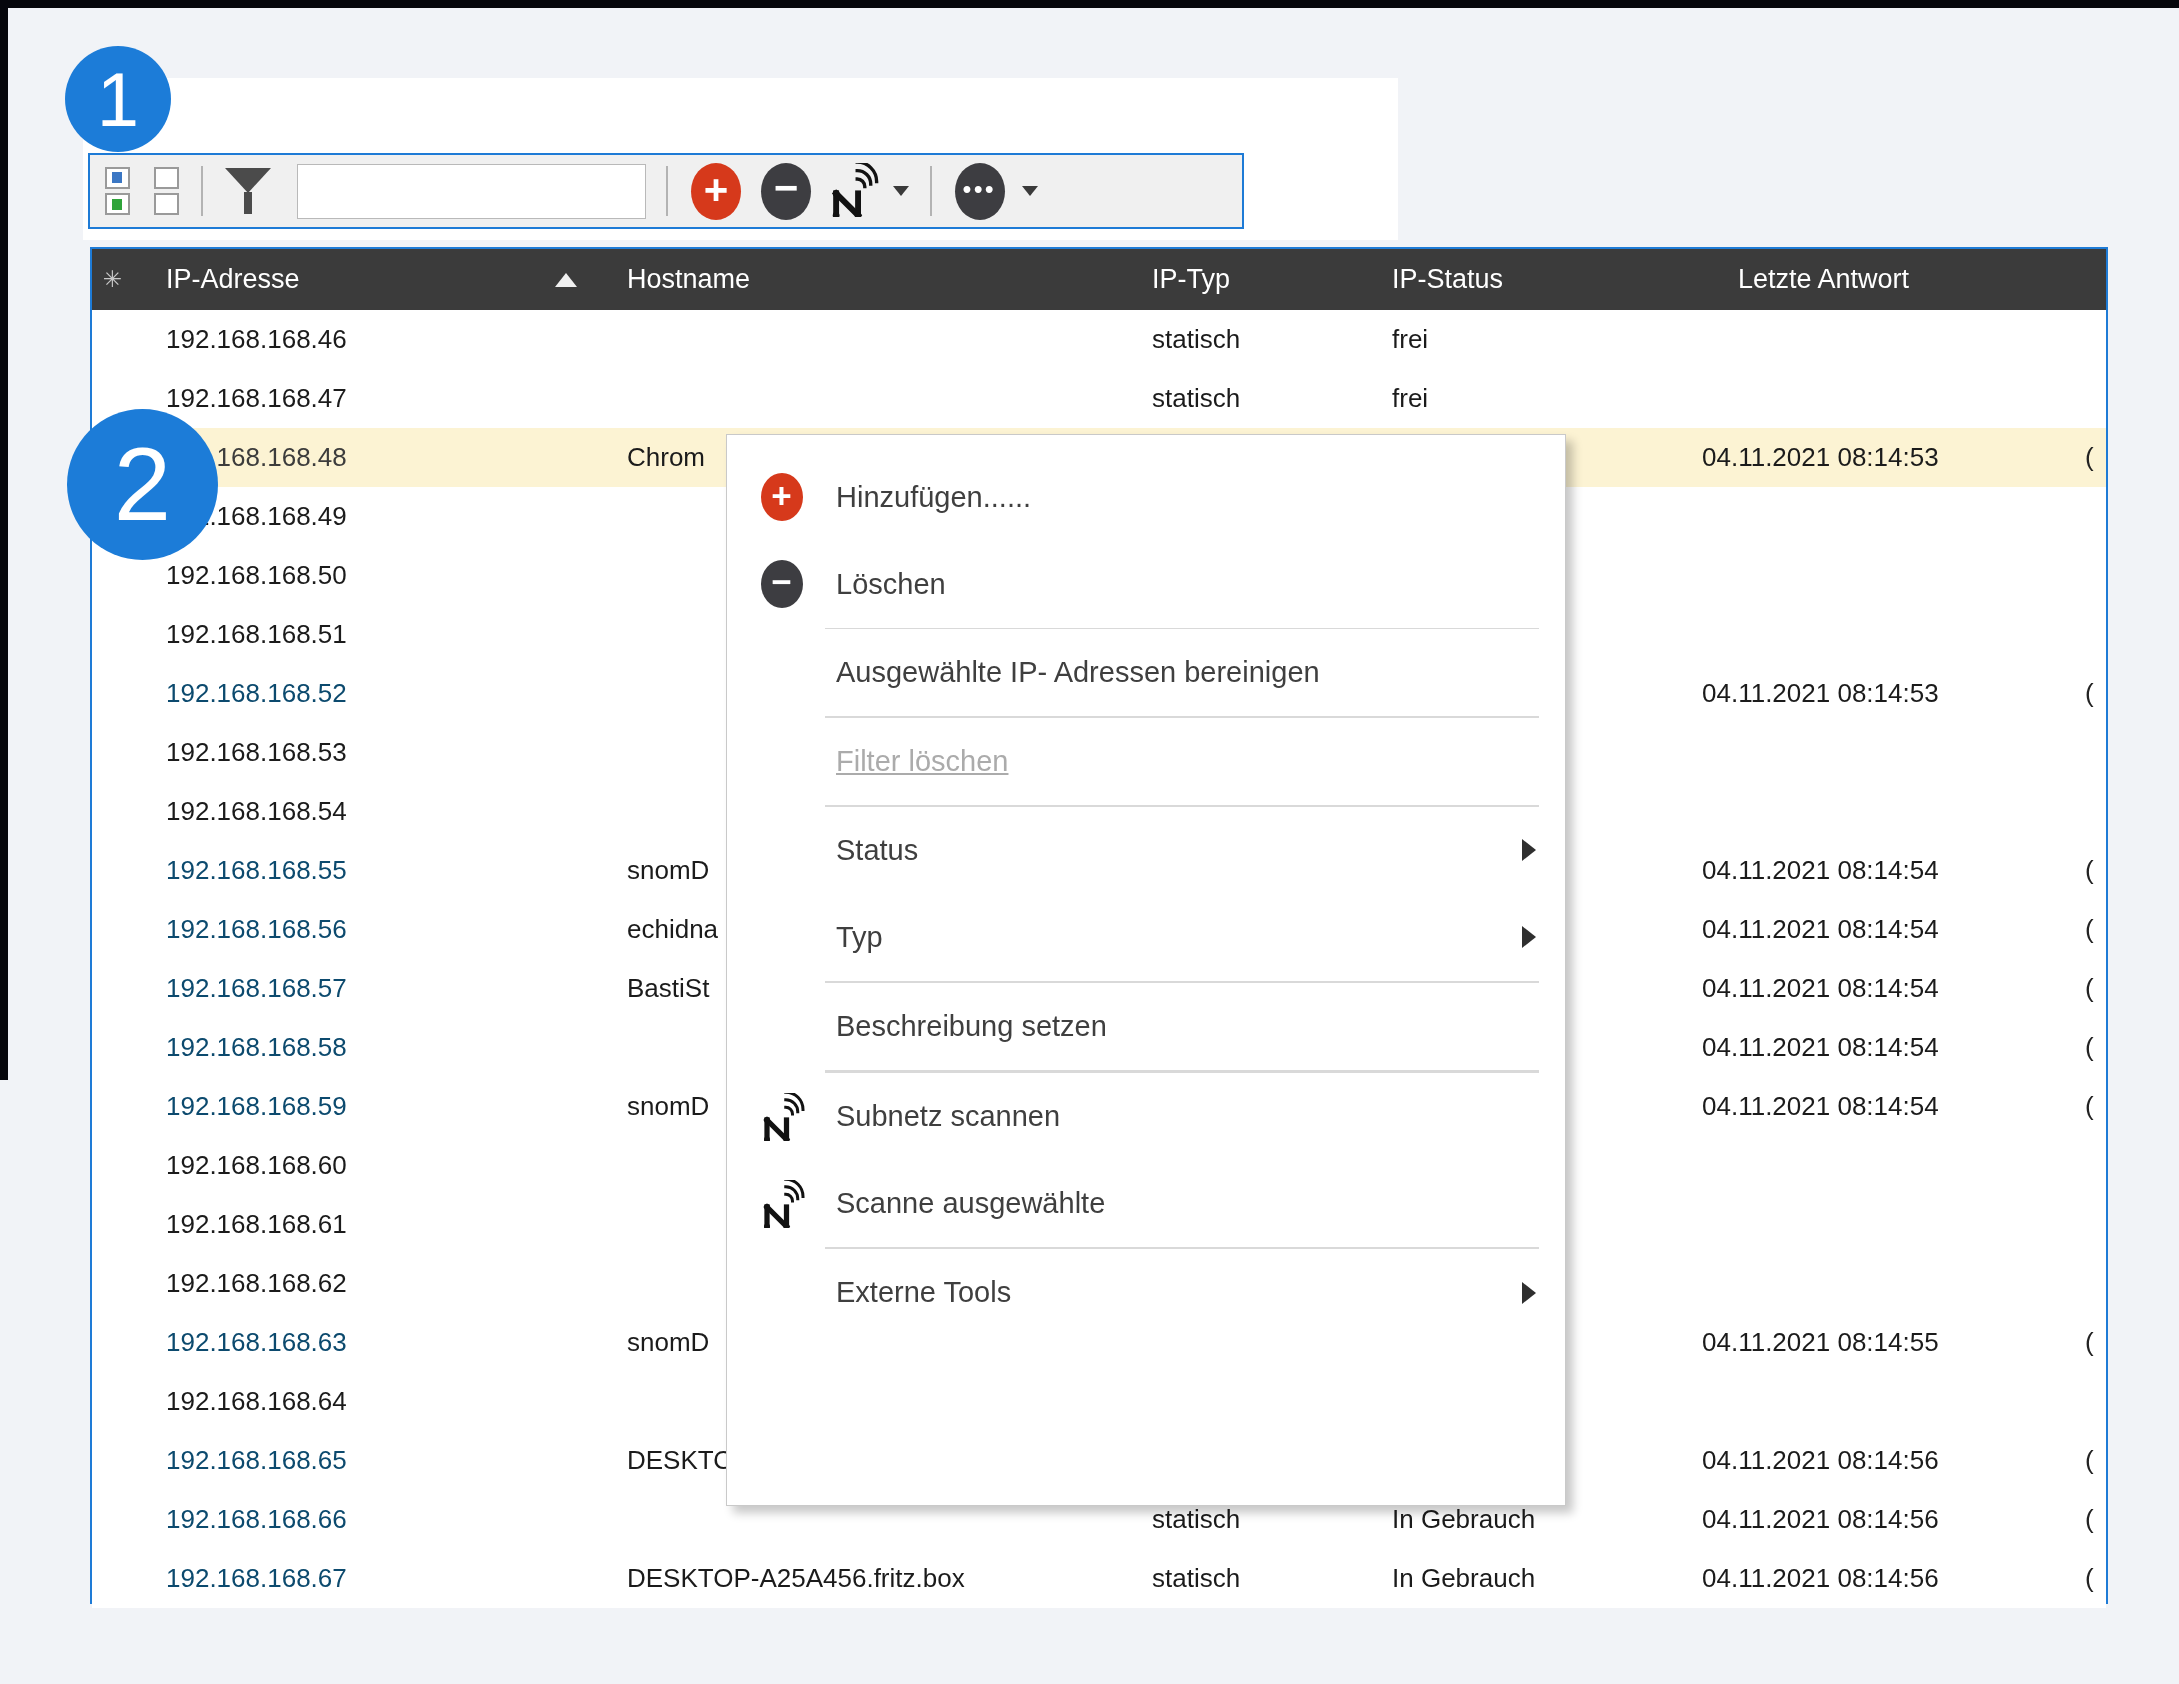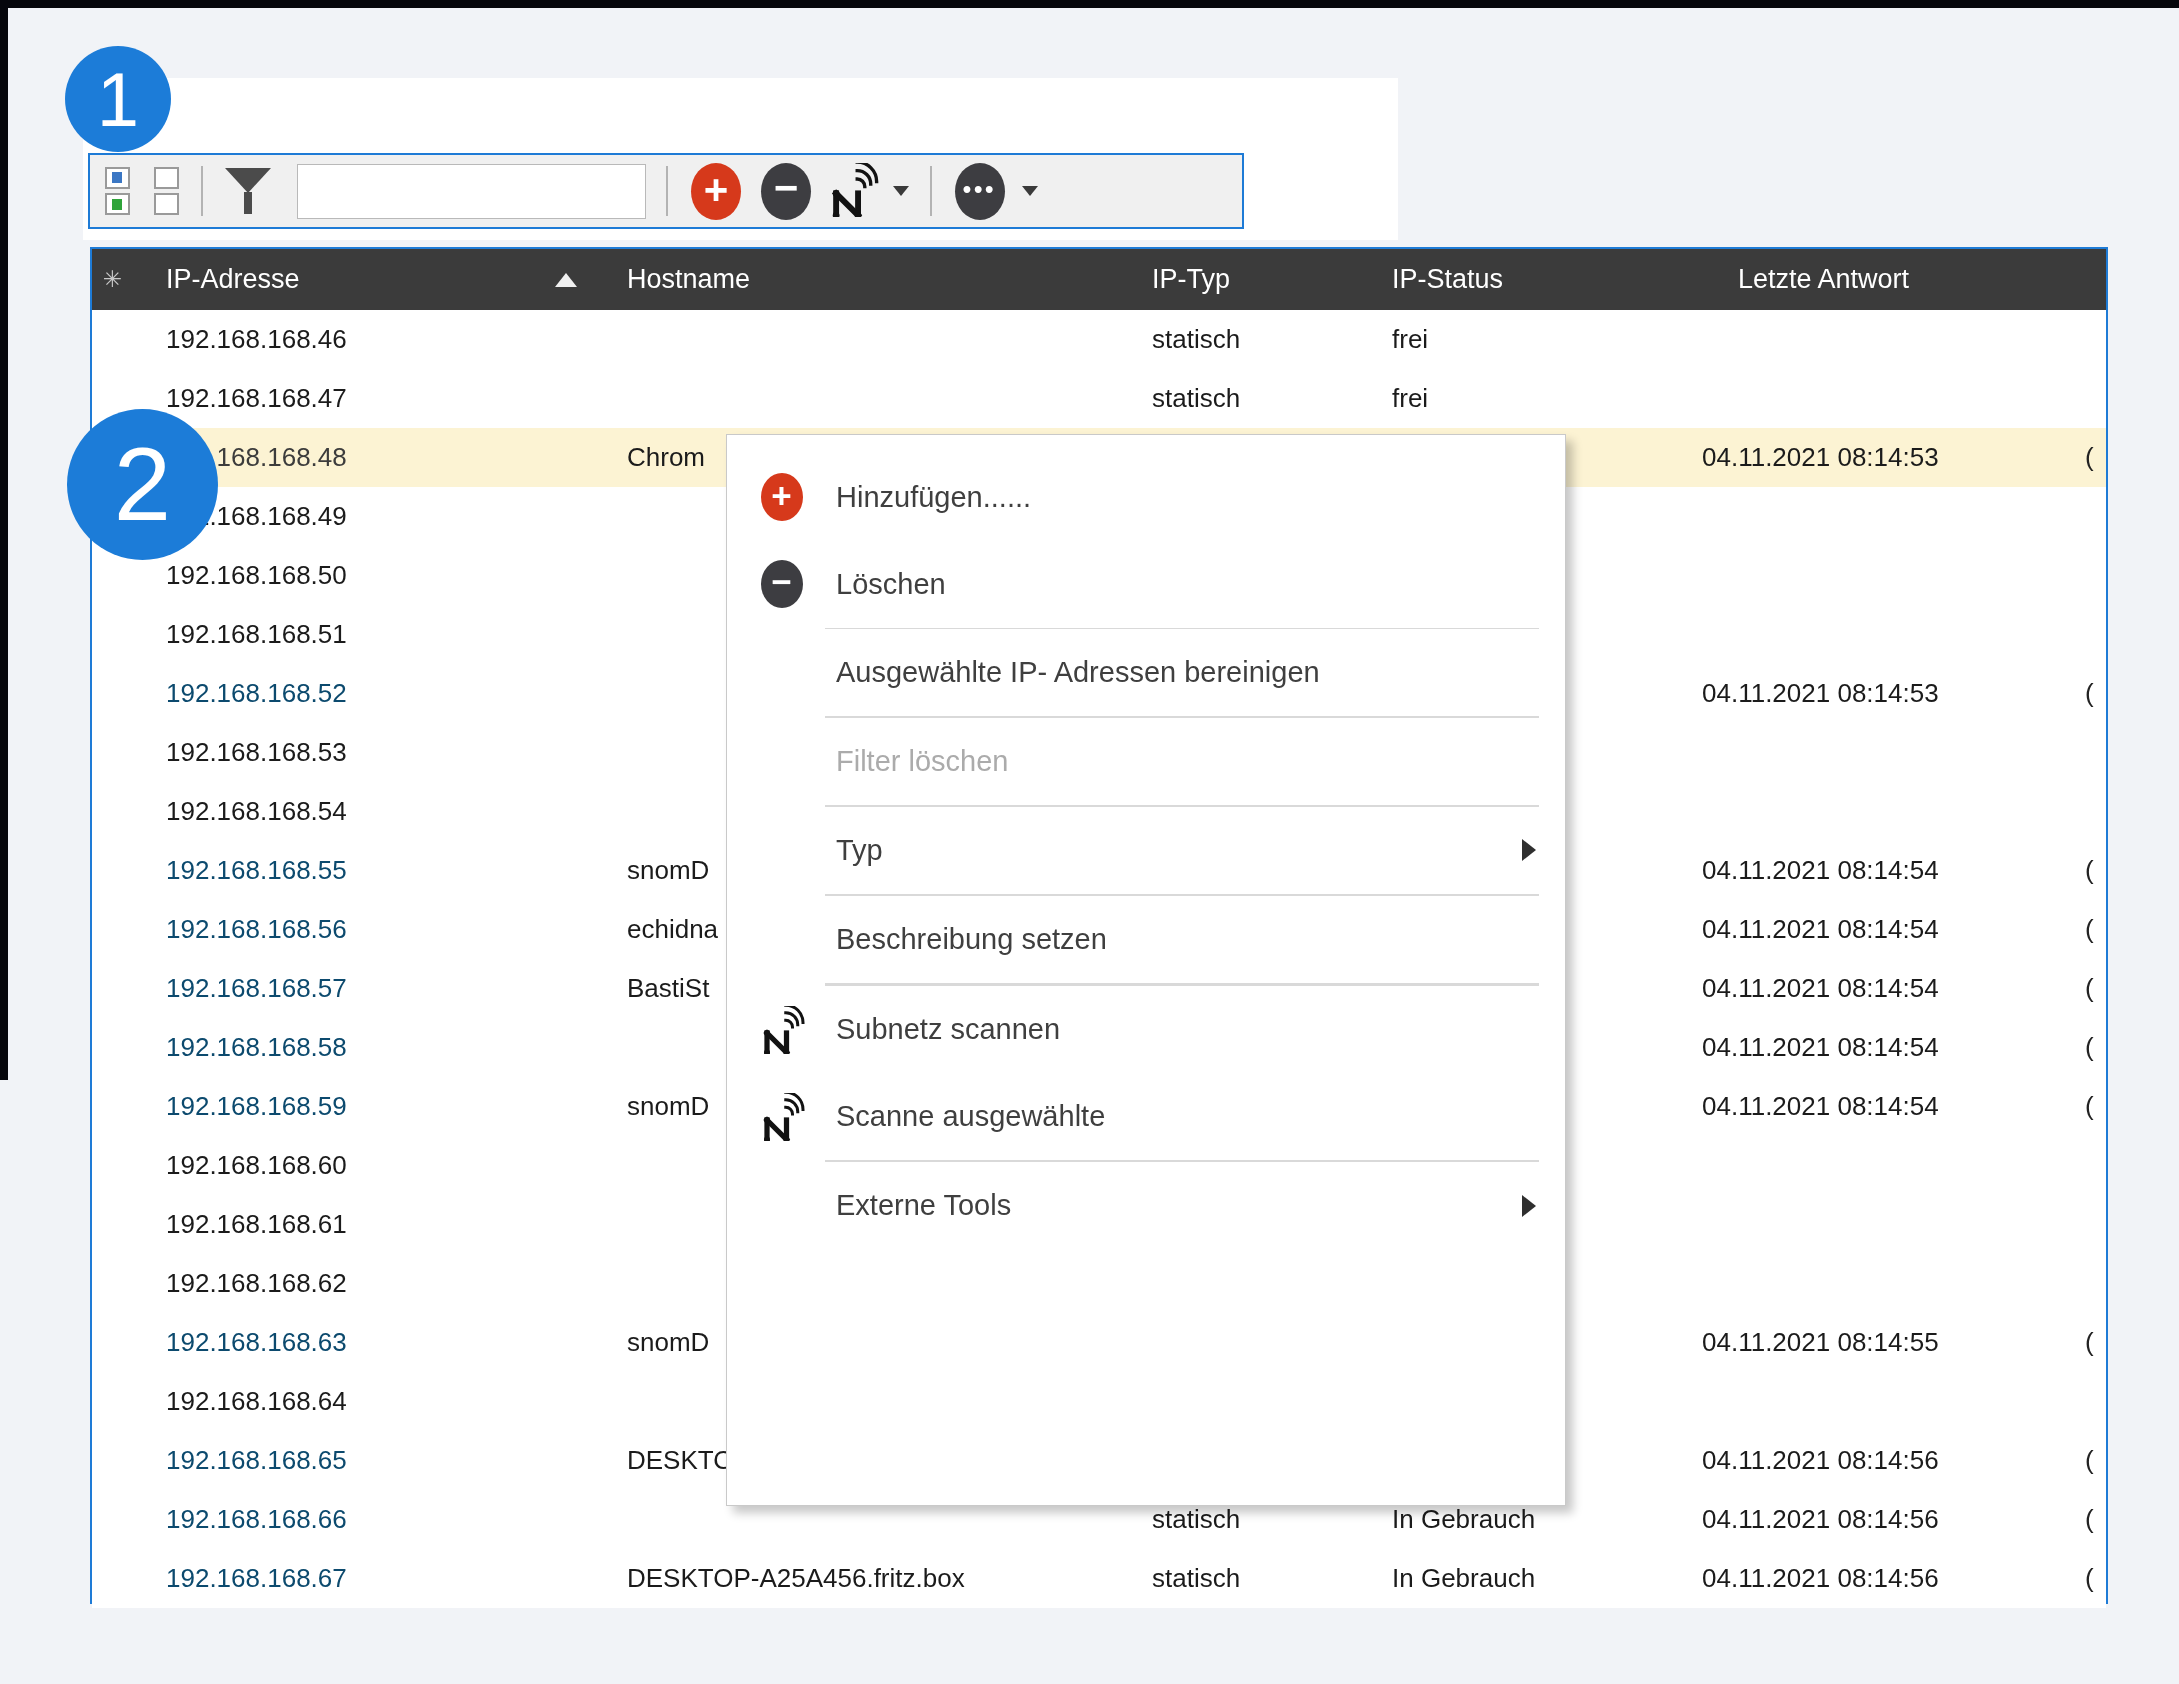--- a/index.html
+++ b/index.html
@@ -62,21 +62,21 @@
   .c-last{width:388px;padding-left:42px;}
   .c-trunc{width:56px;overflow:hidden;padding-left:37px;color:#222;}
   .gutter{width:41px;display:flex;align-items:center;justify-content:center;}
   .row-arrow{width:0;height:0;border-top:9.2px solid transparent;border-bottom:9.2px solid transparent;border-left:13px solid #8a8a8a;visibility:hidden;}
   .row-arrow.show{visibility:visible;}
 
   
   .cmenu{position:absolute;left:726px;top:434px;width:840px;height:1072px;background:#fff;border:1.8px solid #c9c9c9;
          box-shadow:7.4px 7.4px 9.2px rgba(0,0,0,0.22);padding-top:18.5px;}
   .mi{height:87px;display:flex;align-items:center;position:relative;font-size:29px;color:#3f3f3f;cursor:pointer;}
-  .mi.disabled{color:#ababab;cursor:default;}
+  .mi.disabled{color:#ababab;cursor:default;text-decoration:underline;}
   .mi-icon{width:109px;display:flex;align-items:center;justify-content:center;flex:0 0 auto;}
   .mi-round{width:42px;height:48px;border-radius:50%;display:flex;align-items:center;justify-content:center;color:#fff;}
   .mi-round.red{background:#d6391b;}
   .mi-round.dark{background:#3d3d41;}
   .mi-plus{font-size:35px;font-weight:700;line-height:1;margin-top:-2.8px;}
   .mi-minus{font-size:35px;font-weight:700;line-height:1;margin-top:-4.6px;}
   .mi-arrow{position:absolute;right:29.5px;width:0;height:0;border-top:11px solid transparent;border-bottom:11px solid transparent;border-left:14px solid #2f2f2f;}
   .msep{height:1.8px;background:#d9d9d9;margin-left:98px;margin-right:26px;}
 
   
@@ -449,20 +449,25 @@
       <span>Ausgewählte IP- Adressen bereinigen</span>
     </div>
     <div class="msep"></div>
     <div class="mi disabled">
       <span class="mi-icon"></span>
       <span>Filter löschen</span>
     </div>
     <div class="msep"></div>
     <div class="mi">
       <span class="mi-icon"></span>
+      <span>Status</span>
+      <span class="mi-arrow"></span>
+    </div>
+    <div class="mi">
+      <span class="mi-icon"></span>
       <span>Typ</span>
       <span class="mi-arrow"></span>
     </div>
     <div class="msep"></div>
     <div class="mi">
       <span class="mi-icon"></span>
       <span>Beschreibung setzen</span>
     </div>
     <div class="msep"></div>
     <div class="msep"></div>

